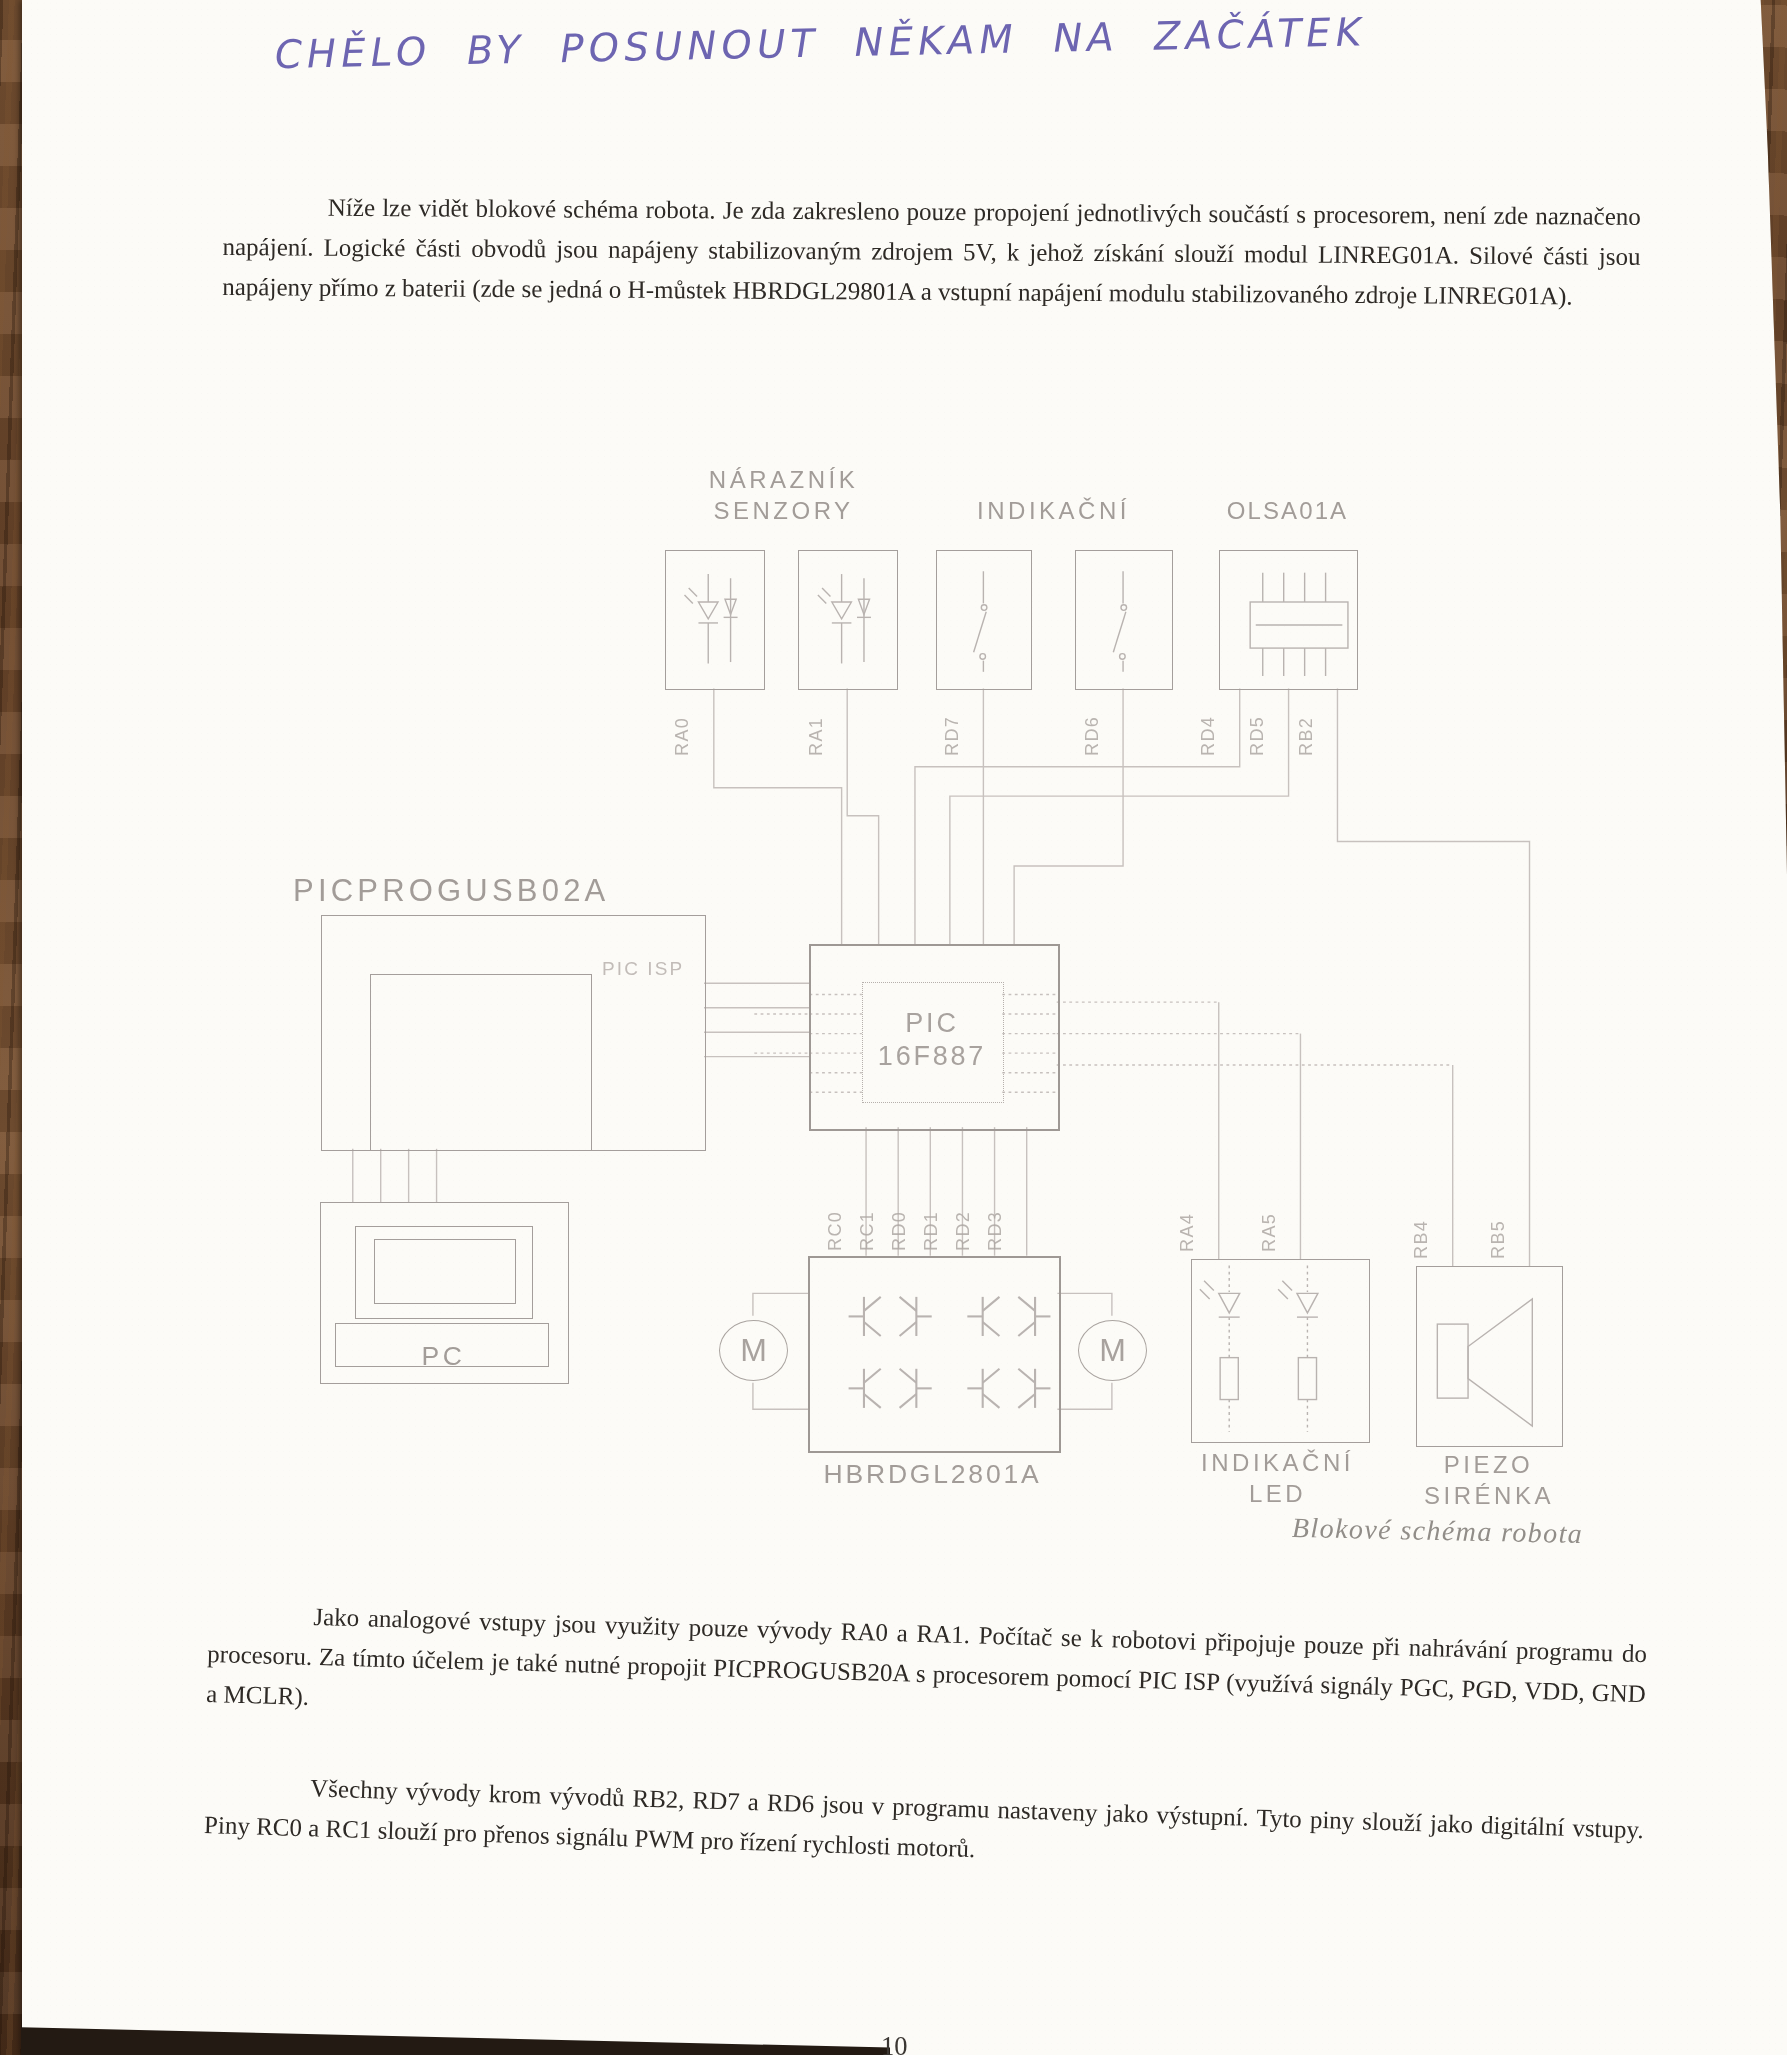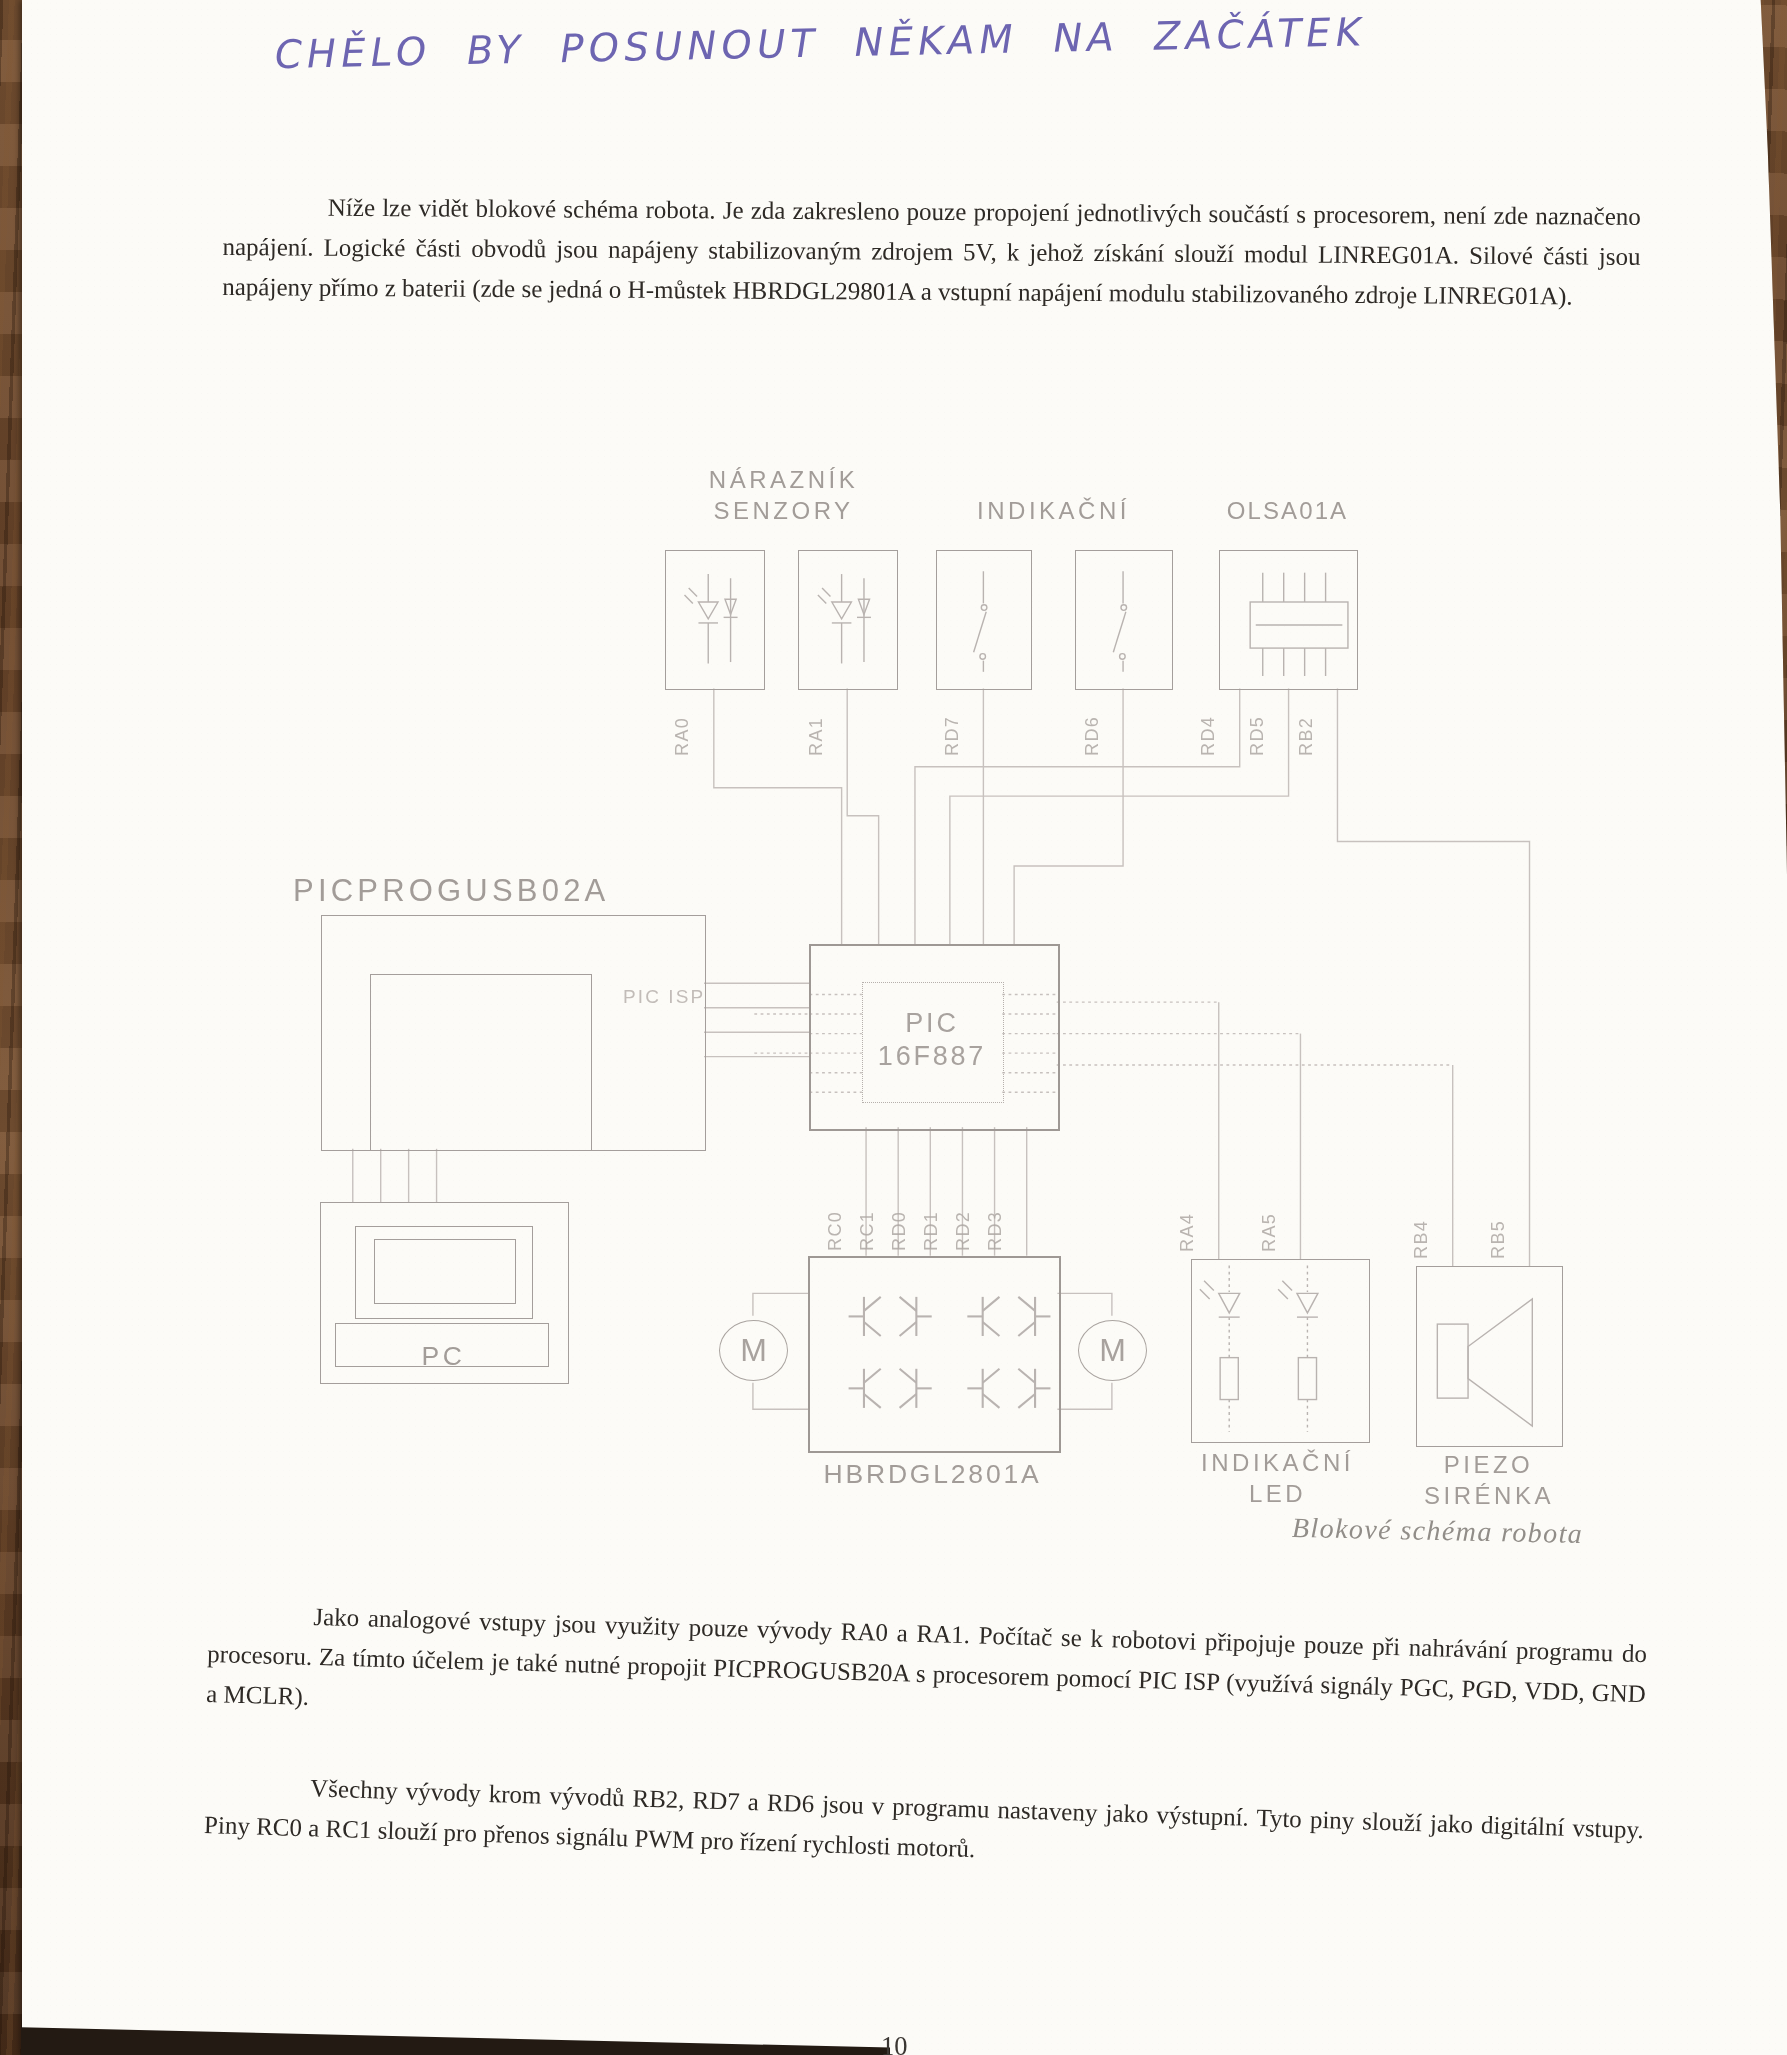--- a/index.html
+++ b/index.html
@@ -263,21 +263,21 @@
   <div class="abs pin" style="left:961px;top:738px;">RD7</div>
   <div class="abs pin" style="left:1101px;top:738px;">RD6</div>
   <div class="abs pin" style="left:1217px;top:738px;">RD4</div>
   <div class="abs pin" style="left:1266px;top:738px;">RD5</div>
   <div class="abs pin" style="left:1315px;top:738px;">RB2</div>
 
   <div class="abs dlabel" style="left:293px;top:873px;font-size:31px;letter-spacing:4.2px;text-align:left;">PICPROGUSB02A</div>
   <div class="abs dbox" style="left:321px;top:915px;width:383px;height:234px;"></div>
   <div class="abs dbox" style="left:370px;top:974px;width:220px;height:175px;"></div>
 
-  <div class="abs ispl" style="left:602px;top:986px;margin-left:21px;">PIC ISP</div>
+  <div class="abs ispl" style="left:602px;top:958px;">PIC ISP</div>
 
   <div class="abs" style="left:809px;top:944px;width:247px;height:183px;border:2.1px solid #9e9894;"></div>
   <div class="abs picinner" style="left:862px;top:982px;width:140px;height:119px;"></div>
   <div class="abs pictext" style="left:862px;top:1006px;width:140px;">PIC</div>
   <div class="abs pictext" style="left:862px;top:1039px;width:140px;">16F887</div>
 
   <div class="abs dbox" style="left:320px;top:1202px;width:247px;height:180px;"></div>
   <div class="abs dbox" style="left:355px;top:1226px;width:176px;height:91px;"></div>
   <div class="abs dbox" style="left:374px;top:1239px;width:140px;height:63px;"></div>
   <div class="abs dbox" style="left:335px;top:1323px;width:212px;height:42px;"></div>

